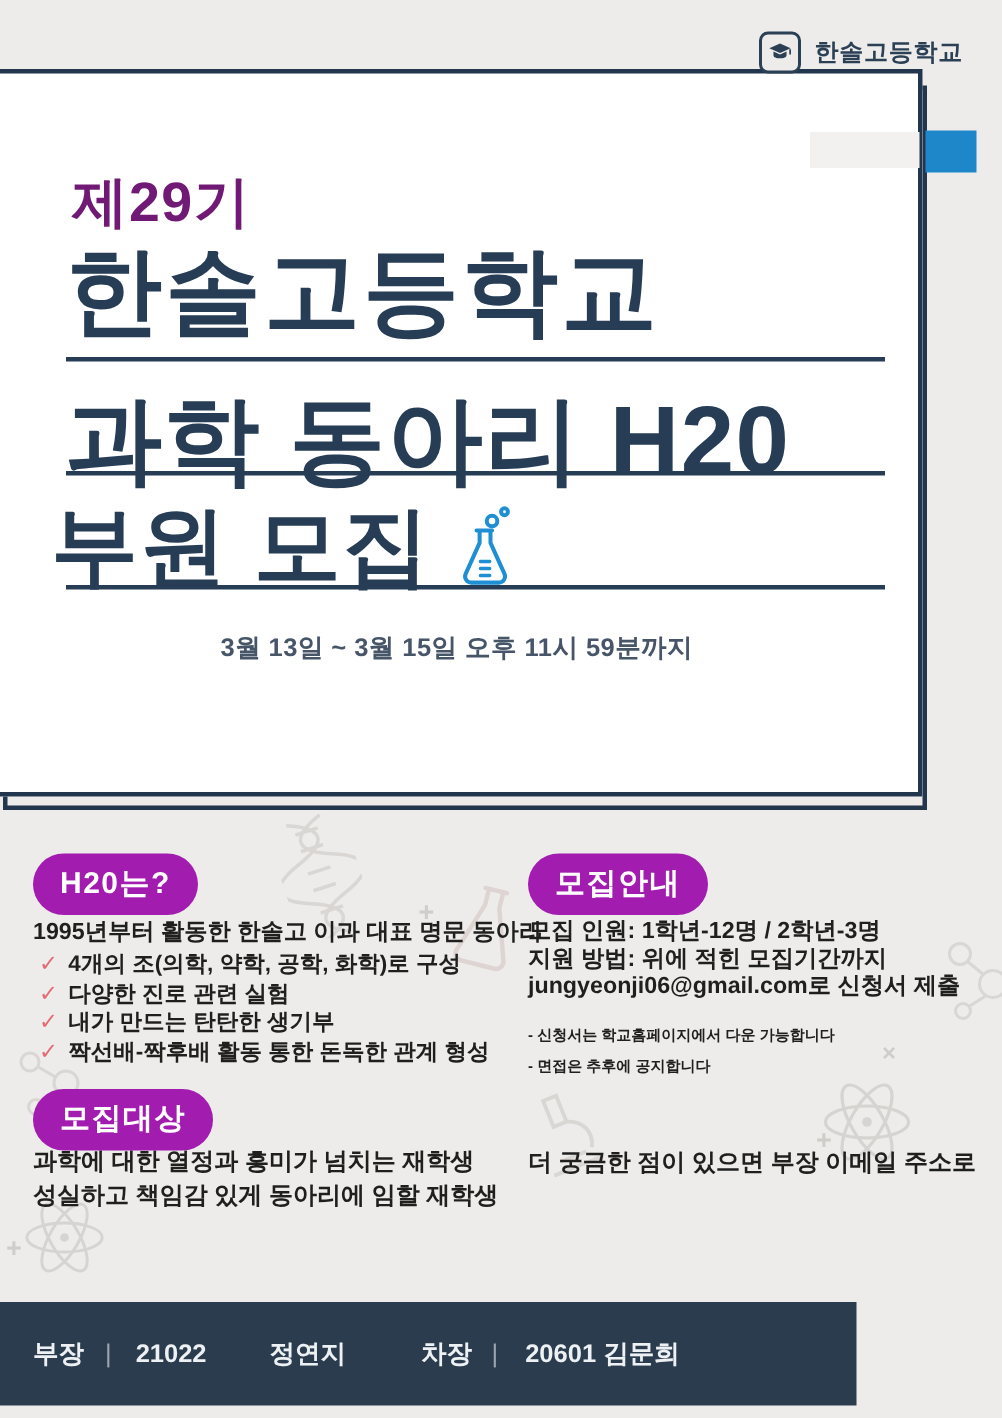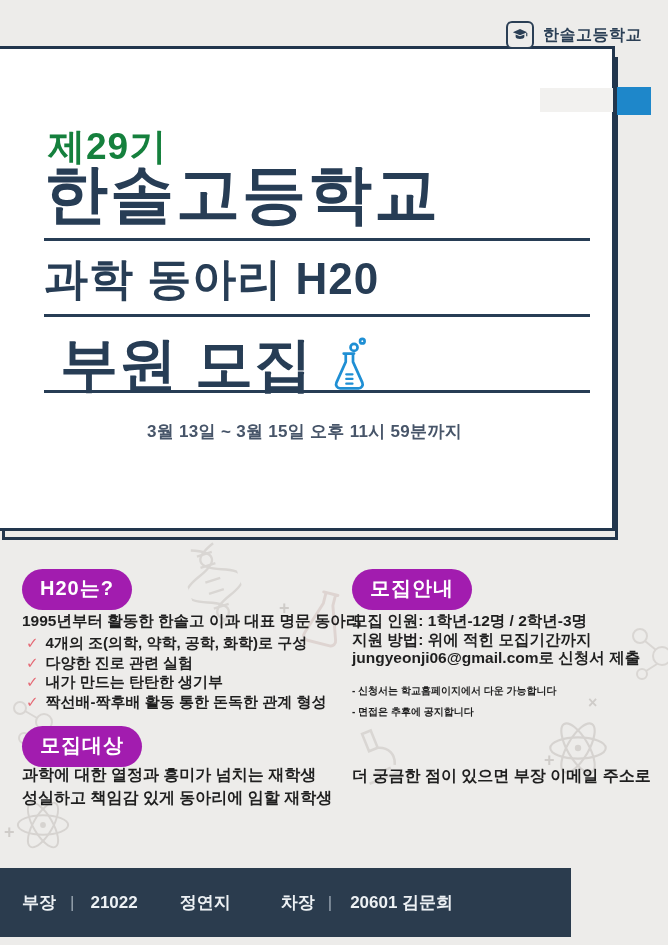--- a/index.html
+++ b/index.html
@@ -18,24 +18,24 @@
 
   
   .offset-frame{position:absolute;left:2px;top:57px;width:616px;height:483px;
     border:3px solid #22364d;box-sizing:border-box;z-index:1;background:transparent;}
   .hero-card{position:absolute;left:-6px;top:46px;width:621px;height:485px;
     background:#ffffff;border:3px solid #22364d;box-sizing:border-box;z-index:2;}
   .gray-bar{position:absolute;left:540px;top:88px;width:73px;height:24px;background:#f2f1ef;z-index:3;}
   .blue-square{position:absolute;left:617px;top:87px;width:34px;height:28px;background:#1e87ca;z-index:4;}
 
   .hero-content{position:absolute;left:0;top:0;width:668px;z-index:5;}
-  .cohort{position:absolute;left:48px;top:122px;font-size:37px;font-weight:900;color:#15803d;letter-spacing:1px;}
+  .cohort{position:absolute;left:48px;top:110px;font-size:37px;font-weight:900;color:#701a75;letter-spacing:1px;}
   .title1{position:absolute;left:44px;top:151px;font-size:64px;font-weight:900;color:#273d55;letter-spacing:2px;}
-  .title2{position:absolute;left:44px;top:250px;font-size:44px;font-weight:900;color:#273d55;letter-spacing:1px;}
-  .title3{position:absolute;left:60px;top:326px;font-size:58px;font-weight:900;color:#273d55;letter-spacing:1px;
+  .title2{position:absolute;left:44px;top:250px;font-size:64px;font-weight:900;color:#273d55;letter-spacing:1px;}
+  .title3{position:absolute;left:34px;top:326px;font-size:58px;font-weight:900;color:#273d55;letter-spacing:1px;
     display:flex;align-items:center;gap:16px;}
   .rule{position:absolute;left:44px;width:546px;height:3px;background:#273d55;}
   .rule1{top:238px;} .rule2{top:314px;} .rule3{top:390px;}
   .period{position:absolute;left:-6px;top:420px;width:621px;text-align:center;
     font-size:17px;font-weight:700;color:#475569;letter-spacing:0.3px;}
 
   
   .pill{position:absolute;background:#a21caf;color:#ffffff;font-size:20px;font-weight:800;
     padding:6px 18px 8px 18px;border-radius:22px;letter-spacing:1px;z-index:5;}
   .pill-h20{left:22px;top:569px;}

